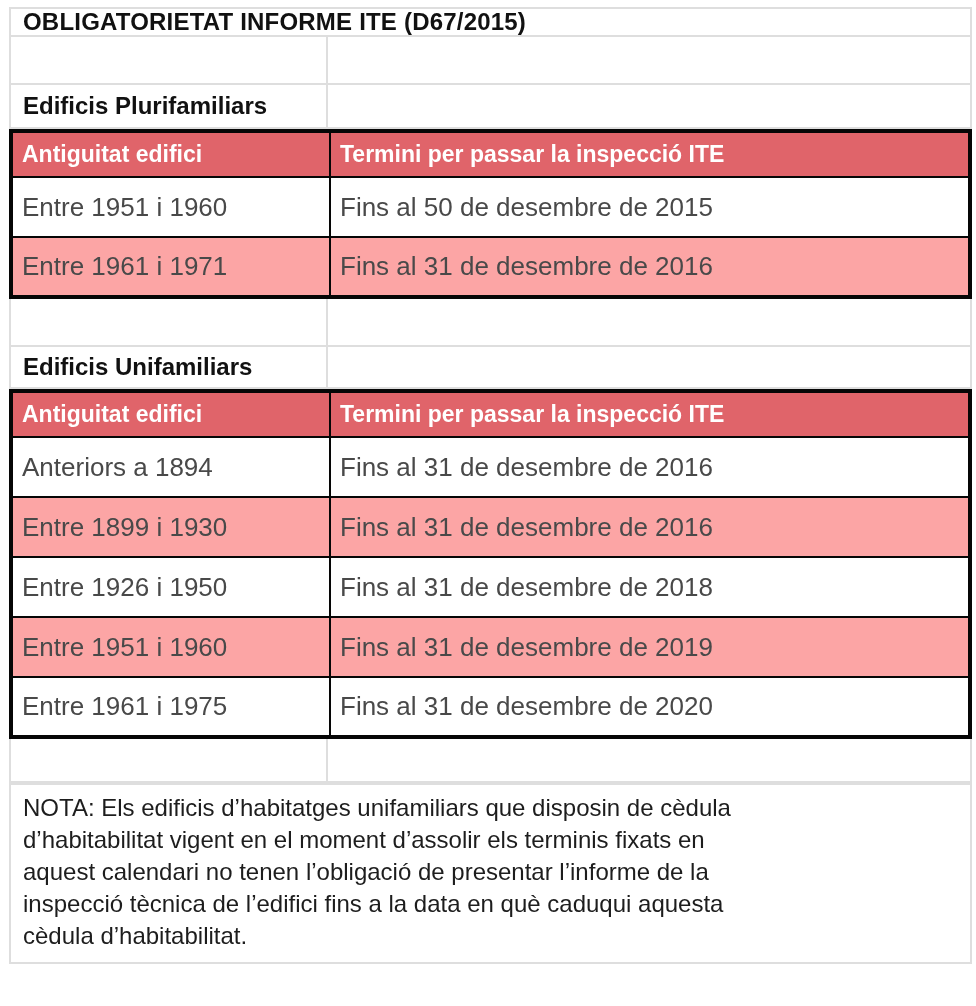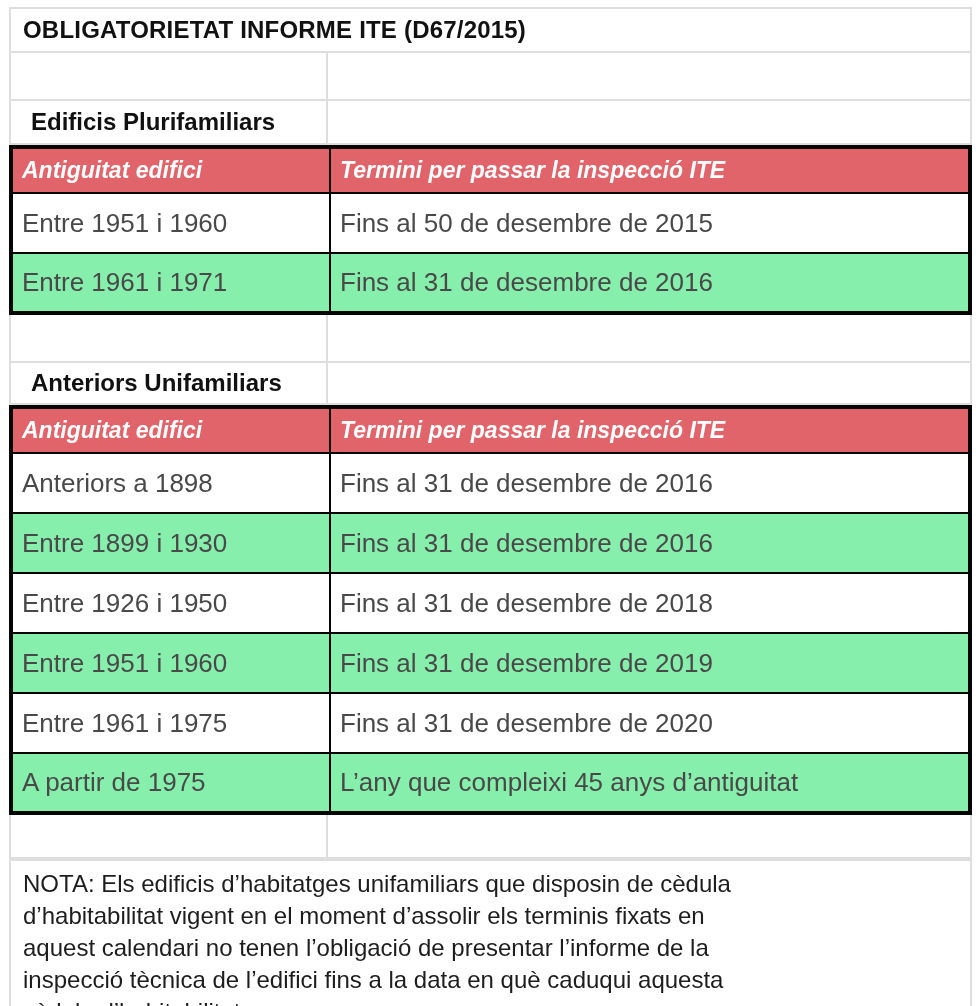--- a/index.html
+++ b/index.html
@@ -25,31 +25,31 @@
     background: #ffffff;
     border-left: 2px solid #dedede;
     border-right: 2px solid #dedede;
     border-bottom: 2px solid #dedede;
   }
   .grid-row.first { border-top: 2px solid #dedede; }
   .cell-a {
     width: 317px;
     display: flex;
     align-items: center;
-    padding-left: 20px;
+    padding-left: 12px;
     border-right: 2px solid #dedede;
   }
   .cell-b { flex: 1; }
   .merged-cell {
     flex: 1;
     display: flex;
     align-items: center;
     padding-left: 12px;
   }
-  .title-row { height: 46px; align-items: center; }
+  .title-row { height: 30px; align-items: center; }
   .title-text {
     font-size: 24px;
     font-weight: 700;
     color: #111111;
     letter-spacing: 0.2px;
   }
   .spacer-1 { height: 48px; }
   .spacer-2 { height: 48px; }
   .spacer-3 { height: 44px; }
   .section-row-1 { height: 44px; }
@@ -73,36 +73,35 @@
     padding: 0 8px 0 9px;
     overflow: hidden;
     white-space: nowrap;
   }
   table.ite th {
     height: 46px;
     font-size: 23px;
     font-weight: 700;
     color: #ffffff;
     background: #e0646a;
-    font-style: italic;
   }
   table.ite td {
     height: 60px;
     font-size: 26px;
     font-weight: 400;
     color: #494949;
     background: #ffffff;
   }
-  table.ite tr.stripe td { background: #86efac; }
+  table.ite tr.stripe td { background: #fca5a5; }
   col.c1 { width: 319px; }
   
   .note-row {
     border: 2px solid #dedede;
     background: #ffffff;
-    padding: 7px 12px 4px 12px;
+    padding: 7px 12px 10px 12px;
     font-size: 24px;
     line-height: 32px;
     color: #1d1d1d;
     white-space: pre-line;
   }
 </style>
 </head>
 <body>
 
 <div class="sheet">
@@ -146,58 +145,54 @@
   </tbody>
     </table>
 
   <div class="grid-row spacer-2">
     <div class="cell-a"></div>
     <div class="cell-b"></div>
   </div>
 
   <div class="grid-row section-row-2">
     <div class="cell-a">
-      <span class="section-heading">Anteriors Unifamiliars</span>
+      <span class="section-heading">Edificis Unifamiliars</span>
     </div>
     <div class="cell-b"></div>
   </div>
 
   <table class="ite">
     <colgroup>
         <col class="c1">
         <col>
       </colgroup>
     <tbody>
         <tr>
       <th>Antiguitat edifici</th>
       <th>Termini per passar la inspecció ITE</th>
     </tr>
     <tr>
-      <td>Anteriors a 1898</td>
+      <td>Anteriors a 1894</td>
       <td>Fins al 31 de desembre de 2016</td>
     </tr>
     <tr class="stripe">
       <td>Entre 1899 i 1930</td>
       <td>Fins al 31 de desembre de 2016</td>
     </tr>
     <tr>
       <td>Entre 1926 i 1950</td>
       <td>Fins al 31 de desembre de 2018</td>
     </tr>
     <tr class="stripe">
       <td>Entre 1951 i 1960</td>
       <td>Fins al 31 de desembre de 2019</td>
     </tr>
     <tr>
       <td>Entre 1961 i 1975</td>
       <td>Fins al 31 de desembre de 2020</td>
-    </tr>
-    <tr class="stripe">
-      <td>A partir de 1975</td>
-      <td>L’any que compleixi 45 anys d’antiguitat</td>
     </tr>
   </tbody>
     </table>
 
   <div class="grid-row spacer-3">
     <div class="cell-a"></div>
     <div class="cell-b"></div>
   </div>
 
   <div class="note-row">NOTA: Els edificis d’habitatges unifamiliars que disposin de cèdula

